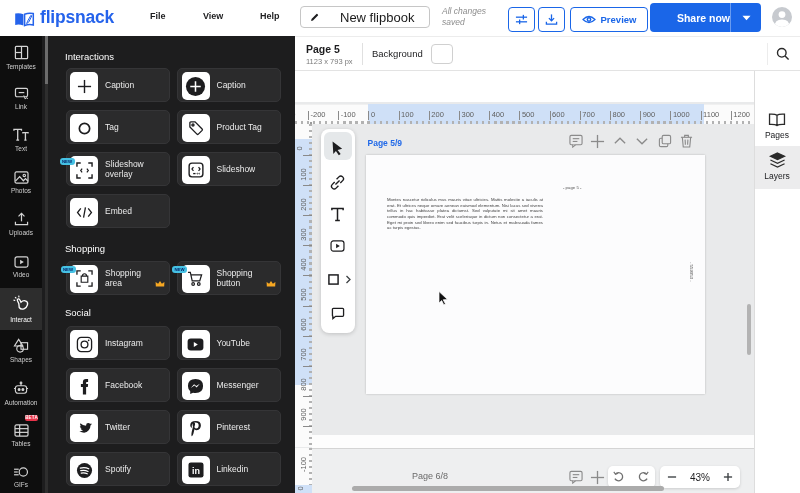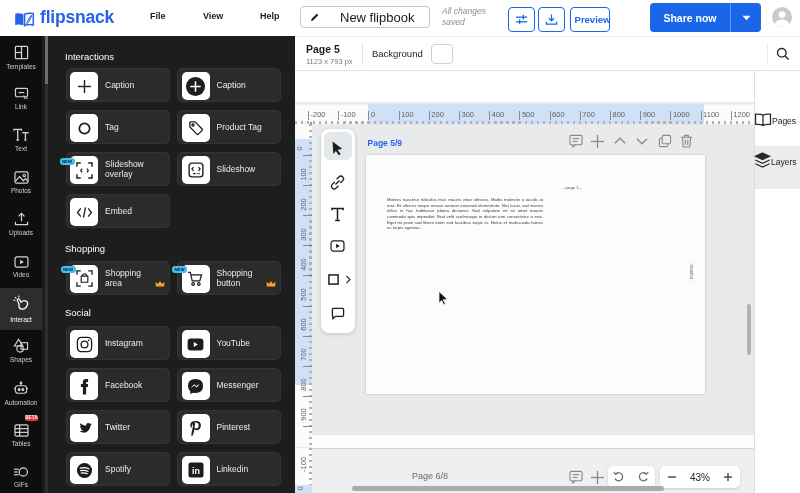--- a/index.html
+++ b/index.html
@@ -7,21 +7,21 @@
 
 #topbar{position:absolute;left:0;top:0;width:800px;height:36px;background:#fff;z-index:30}
 #logo{position:absolute;left:14px;top:9px;display:flex;align-items:center}
 #logotxt{font-size:17.5px;font-weight:bold;color:#2563eb;letter-spacing:-0.2px;margin-left:5px;margin-top:-2px}
 .menuitem{position:absolute;top:11px;font-size:9px;font-weight:bold;color:#1d1d1f}
 #nameinput{position:absolute;left:300px;top:6px;width:130px;height:22px;border:1px solid #c6c6c6;border-radius:4px;background:#fff;display:flex;align-items:center;padding-left:9px}
 #nameinput span{font-size:13px;color:#1a1a1a;margin-left:21px}
 #allchanges{position:absolute;left:442px;top:6px;font-size:8.5px;font-style:italic;color:#8d8d8d;line-height:1.35}
 .bluebtn{position:absolute;top:7px;height:25px;border:1px solid #1a66e8;border-radius:4px;background:#fff;display:flex;align-items:center;justify-content:center}
 #sharebtn{position:absolute;left:650px;top:3px;width:111px;height:29px;background:#1a66e8;border-radius:4px;display:flex;align-items:center}
-#sharebtn .txt{color:#fff;font-size:10.5px;font-weight:bold;width:80px;text-align:center}
+#sharebtn .txt{color:#fff;font-size:10.5px;font-weight:bold;width:80px;text-align:right}
 #sharebtn .sep{width:1px;height:29px;background:rgba(255,255,255,0.35)}
 #avatar{position:absolute;left:772px;top:7px;width:20px;height:20px;border-radius:50%;background:#c7cacf;overflow:hidden}
 
 #sidebar{position:absolute;left:0;top:36px;width:42px;height:457px;background:#0e0e0e;z-index:20}
 .sbitem{position:absolute;left:0;width:42px;display:flex;flex-direction:column;align-items:center}
 .sbitem .lbl{font-size:6.5px;color:#cfcfcf;margin-top:3px;white-space:nowrap}
 .sbhl{position:absolute;left:0;top:252px;width:42px;height:42px;background:#2d2d2d}
 #beta{position:absolute;left:25px;top:378.5px;width:13px;height:6.5px;background:#e8334a;border-radius:2px;color:#fff;font-size:4.5px;font-weight:bold;text-align:center;line-height:6.5px;letter-spacing:.2px}
 
 #panel{position:absolute;left:42px;top:36px;width:253px;height:457px;background:#1d1d1e;z-index:10}
@@ -53,21 +53,21 @@
 
 #page{position:absolute;left:71px;top:119px;width:339px;height:238.5px;background:#fcfcfd;box-shadow:0 0 2px rgba(0,0,0,0.22)}
 #pagehdr{position:absolute;left:72.5px;top:101.5px;font-size:8.5px;font-weight:bold;color:#2169e8}
 .pgico{position:absolute;top:98px}
 
 #ftoolbar{position:absolute;left:26px;top:92.5px;width:33.5px;height:204px;background:#fff;border-radius:8px;box-shadow:0 1px 4px rgba(0,0,0,0.18)}
 #fthl{position:absolute;left:29px;top:96px;width:27.5px;height:28px;background:#e5e8ea;border-radius:6px}
 .ftico{position:absolute;left:26px;width:33.5px;display:flex;justify-content:center}
 
 #rightbar{position:absolute;left:459px;top:34.5px;width:46px;height:422.5px;background:#fff;border-left:1px solid #ddd}
-.rbitem{position:absolute;left:459px;width:46px;display:flex;align-items:center}
+.rbitem{position:absolute;left:459px;width:46px;display:flex;flex-direction:column;align-items:center}
 .rbitem .lbl{font-size:8.5px;color:#202124;margin-top:3px}
 #rbhl{position:absolute;left:460px;top:110px;width:45px;height:43px;background:#ececed}
 
 #bsection{position:absolute;left:0;top:411.5px;width:505px;height:45.5px;background:#eeeff0;border-top:1px solid #d4d4d4}
 #bruler{position:absolute;left:0;top:412px;width:17px;height:45px;background:#fbfbfb}
 #bticks{position:absolute;left:13.5px;top:412px;width:3.5px;height:45px;background:repeating-linear-gradient(180deg,#b2b2b2 0px,#b2b2b2 2.2px,transparent 2.2px,transparent 6.02px)}
 #pg68{position:absolute;left:117px;top:434.5px;font-size:9px;color:#6b6b6b}
 .wbox{position:absolute;top:430px;height:22px;background:#fff;border-radius:5px;box-shadow:0 1px 3px rgba(0,0,0,0.15);display:flex;align-items:center;justify-content:space-around}
 #hscroll{position:absolute;left:57px;top:449.5px;width:312px;height:5.5px;background:#ababab;border-radius:3px}
 #zoomtxt{font-size:10px;color:#1d1d1f}
@@ -108,21 +108,21 @@
         <line x1="5" y1="7" x2="5" y2="12"></line>
     </svg>
   </div>
   <div class="bluebtn" style="left:538px;width:27px">
     <svg width="13" height="13" viewBox="0 0 14 14" fill="none" stroke="#1a66e8" stroke-width="1.4">
       <path d="M7 1.5 L7 8"></path>
         <path d="M4.2 5.5 L7 8.3 L9.8 5.5"></path>
         <path d="M1.5 9.5 L1.5 12 L12.5 12 L12.5 9.5"></path>
     </svg>
   </div>
-  <div class="bluebtn" style="left:570px;width:40px">
+  <div class="bluebtn" style="left:570px;width:78px">
     <svg width="14" height="11" viewBox="0 0 14 11" fill="none" stroke="#1a66e8" stroke-width="1.2">
       <path d="M1 5.5 Q7 -0.5 13 5.5 Q7 11.5 1 5.5 Z"></path>
         <circle cx="7" cy="5.5" r="1.7" fill="none" stroke="#1a66e8" stroke-width="1.5"></circle>
     </svg>
     <span style="color:#1a66e8;font-size:9.5px;font-weight:bold;margin-left:5px">Preview</span>
   </div>
   <div id="sharebtn">
     <div class="txt">Share now</div>
     <div class="sep"></div>
     <div style="width:30px;display:flex;justify-content:center">

